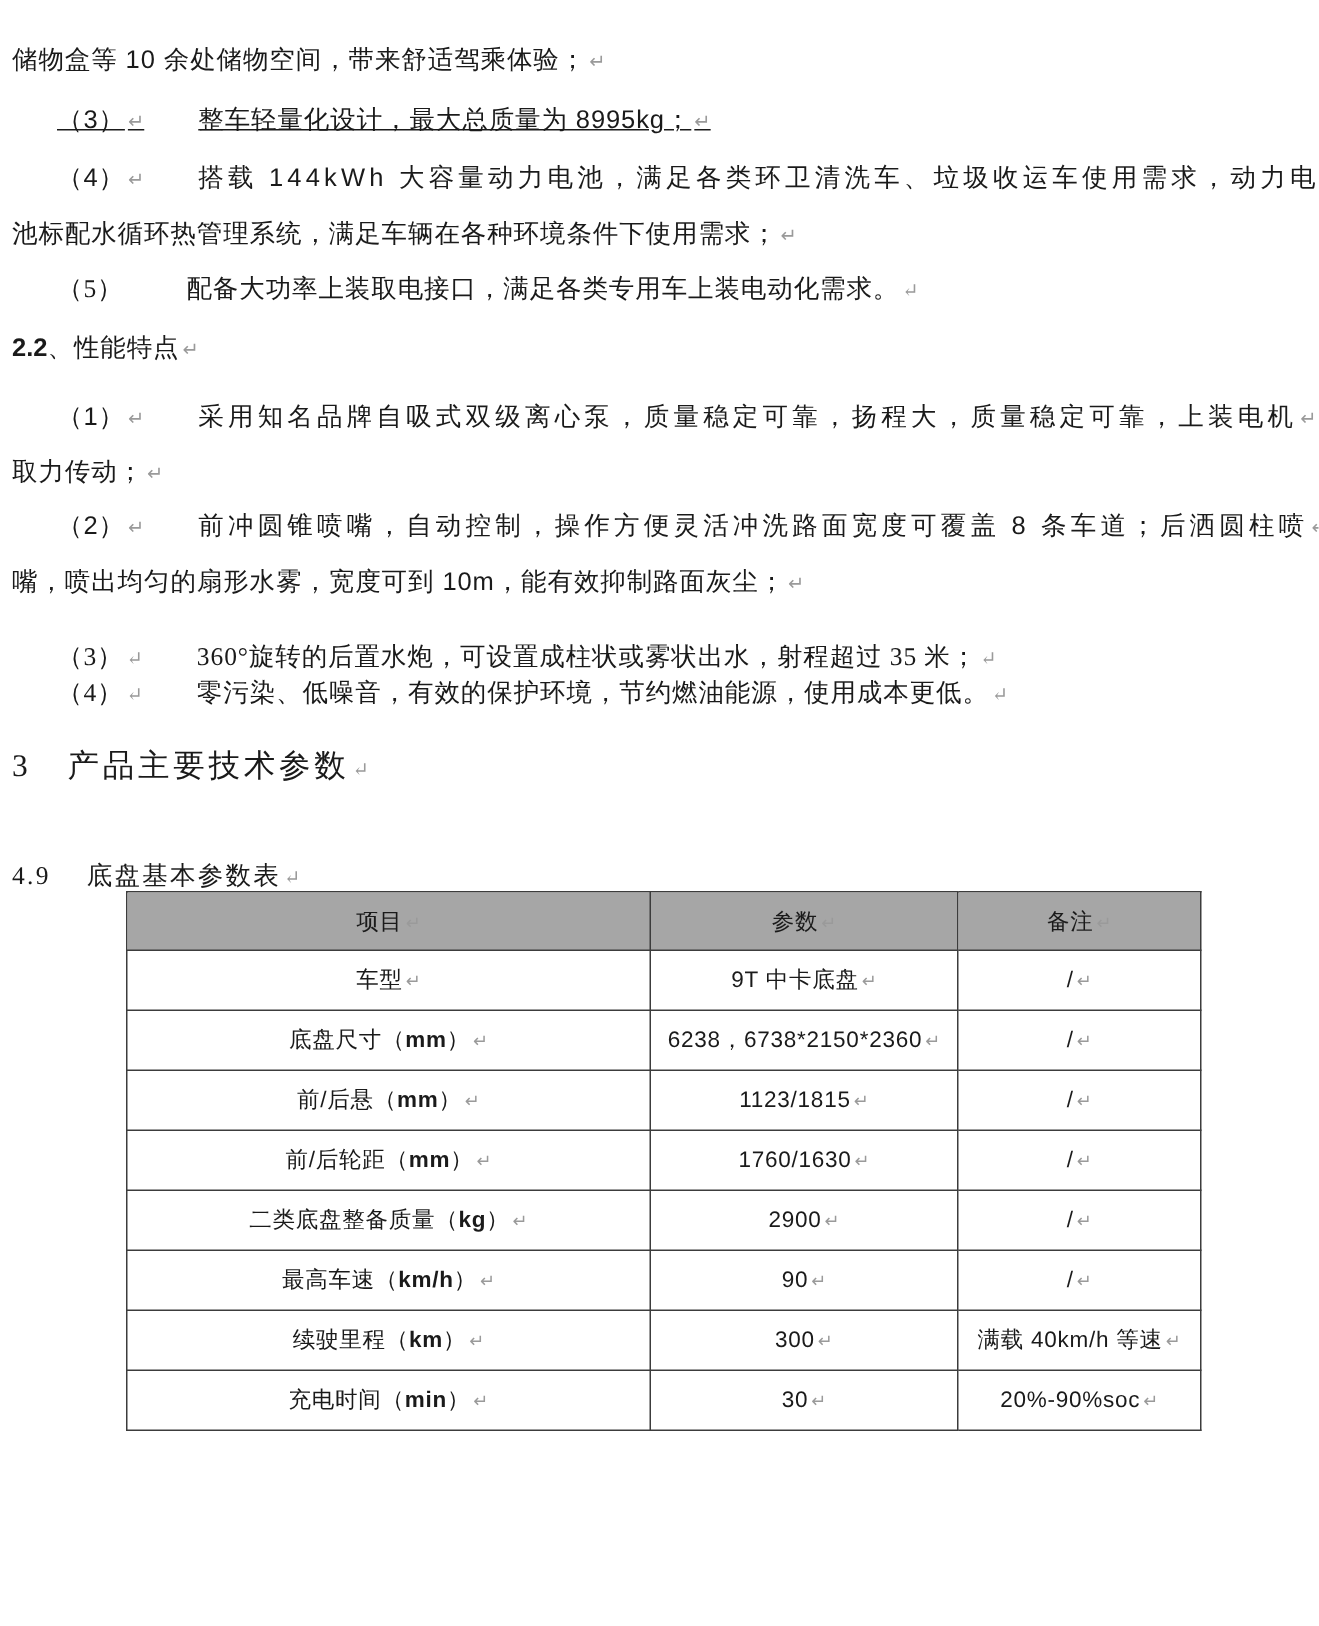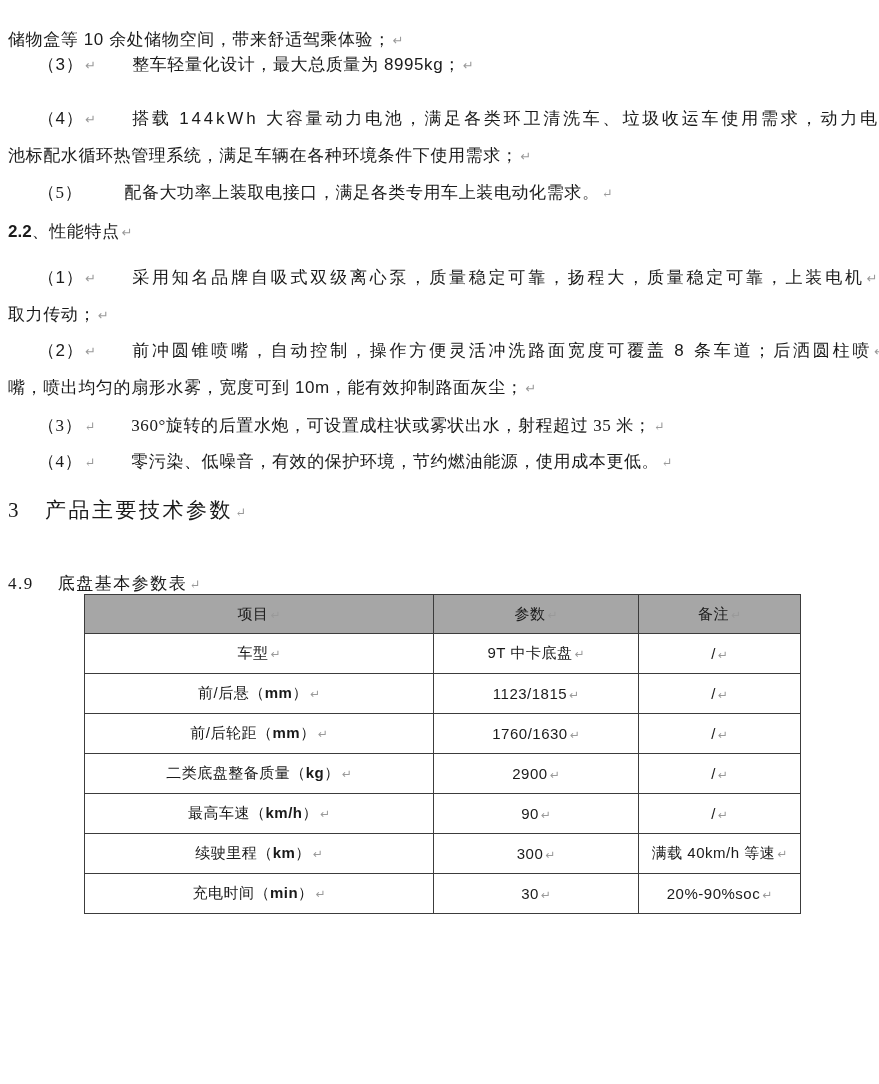--- a/index.html
+++ b/index.html
@@ -67,39 +67,39 @@
   }
   .param-table td{height:40px;}
   .param-table .unit{font-weight:bold;}
   .param-table .mark{font-size:12px;}
 </style>
 </head>
 <body>
 
 <p class="line" style="left:8px;top:12px;"><span>储物盒等 10 余处储物空间，带来舒适驾乘体验；</span><span class="mark">↵</span></p>
 
-<p class="line" style="left:38px;top:37px;"><span>（3）</span><span class="mark">↵</span><span class="gap-s"></span><span>整车轻量化设计，最大总质量为 8995kg；</span><span class="mark">↵</span></p>
+<p class="line" style="left:38px;top:52px;text-decoration:underline;"><span>（3）</span><span class="mark">↵</span><span class="gap-s"></span><span>整车轻量化设计，最大总质量为 8995kg；</span><span class="mark">↵</span></p>
 
 <p class="line" style="left:38px;top:91px;"><span>（4）</span><span class="mark">↵</span><span class="gap-s"></span><span class="stretch">搭载 144kWh 大容量动力电池，满足各类环卫清洗车、垃圾收运车使用需求，动力电</span></p>
 
 <p class="line" style="left:8px;top:128px;"><span>池标配水循环热管理系统，满足车辆在各种环境条件下使用需求；</span><span class="mark">↵</span></p>
 
 <p class="line h-serif" style="left:38px;top:165px;"><span>（5）</span><span class="gap-5"></span><span>配备大功率上装取电接口，满足各类专用车上装电动化需求。</span><span class="mark">↵</span></p>
 
 <p class="line sec22" style="left:8px;top:204px;"><span class="secnum">2.2</span><span>、</span><span>性能特点</span><span class="mark">↵</span></p>
 
 <p class="line" style="left:38px;top:250px;"><span>（1）</span><span class="mark">↵</span><span class="gap-s"></span><span class="stretch">采用知名品牌自吸式双级离心泵，质量稳定可靠，扬程大，质量稳定可靠，上装电机</span><span class="mark">↵</span></p>
 
 <p class="line" style="left:8px;top:287px;"><span>取力传动；</span><span class="mark">↵</span></p>
 
 <p class="line" style="left:38px;top:323px;"><span>（2）</span><span class="mark">↵</span><span class="gap-s"></span><span class="stretch">前冲圆锥喷嘴，自动控制，操作方便灵活冲洗路面宽度可覆盖 8 条车道；后洒圆柱喷</span><span class="mark">↵</span></p>
 
 <p class="line" style="left:8px;top:360px;"><span>嘴，喷出均匀的扇形水雾，宽度可到 10m，能有效抑制路面灰尘；</span><span class="mark">↵</span></p>
 
-<p class="line h-serif" style="left:38px;top:398px;"><span>（3）</span><span class="mark">↵</span><span class="gap-s"></span><span>360°旋转的后置水炮，可设置成柱状或雾状出水，射程超过 35 米；</span><span class="mark">↵</span></p>
+<p class="line h-serif" style="left:38px;top:410px;"><span>（3）</span><span class="mark">↵</span><span class="gap-s"></span><span>360°旋转的后置水炮，可设置成柱状或雾状出水，射程超过 35 米；</span><span class="mark">↵</span></p>
 
 <p class="line h-serif" style="left:38px;top:434px;"><span>（4）</span><span class="mark">↵</span><span class="gap-s"></span><span>零污染、低噪音，有效的保护环境，节约燃油能源，使用成本更低。</span><span class="mark">↵</span></p>
 
 <p class="line h-serif sec3" style="left:8px;top:478px;"><span>3</span><span class="hgap"></span><span>产品主要技术参数</span><span class="mark">↵</span></p>
 
 <p class="line h-serif sec31" style="left:8px;top:556px;"><span>4.9</span><span class="hgap"></span><span>底盘基本参数表</span><span class="mark">↵</span></p>
 
 <table class="param-table">
   <colgroup>
       <col class="c1">
@@ -110,20 +110,25 @@
     <tr>
       <th><span>项目</span><span class="mark">↵</span></th>
       <th><span>参数</span><span class="mark">↵</span></th>
       <th><span>备注</span><span class="mark">↵</span></th>
     </tr>
   </thead>
   <tbody>
     <tr>
       <td><span>车型</span><span></span><span class="unit"></span><span></span><span class="mark">↵</span></td>
       <td><span>9T 中卡底盘</span><span class="mark">↵</span></td>
+      <td><span>/</span><span class="mark">↵</span></td>
+    </tr>
+    <tr>
+      <td><span>底盘尺寸</span><span>（</span><span class="unit">mm</span><span>）</span><span class="mark">↵</span></td>
+      <td><span>6238，6738*2150*2360</span><span class="mark">↵</span></td>
       <td><span>/</span><span class="mark">↵</span></td>
     </tr>
     <tr>
       <td><span>前/后悬</span><span>（</span><span class="unit">mm</span><span>）</span><span class="mark">↵</span></td>
       <td><span>1123/1815</span><span class="mark">↵</span></td>
       <td><span>/</span><span class="mark">↵</span></td>
     </tr>
     <tr>
       <td><span>前/后轮距</span><span>（</span><span class="unit">mm</span><span>）</span><span class="mark">↵</span></td>
       <td><span>1760/1630</span><span class="mark">↵</span></td>

